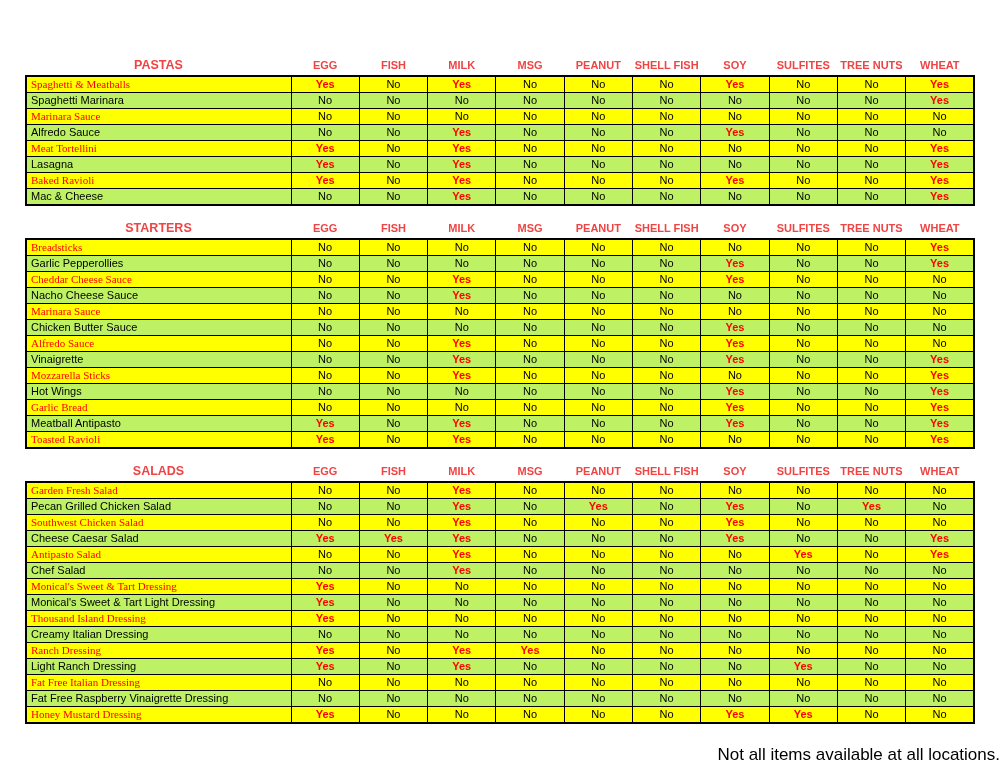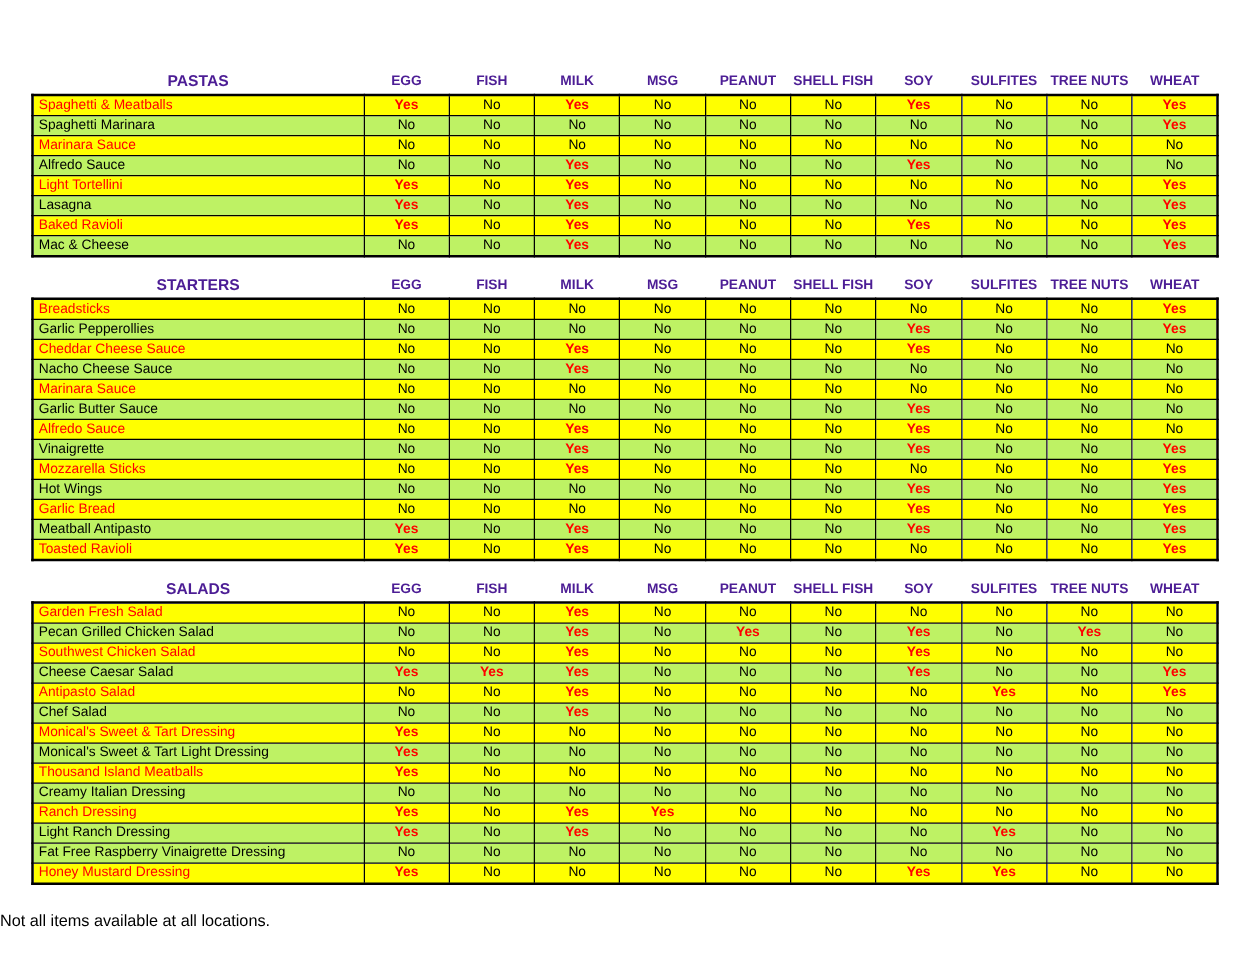--- a/index.html
+++ b/index.html
@@ -22,21 +22,21 @@
     border-collapse: collapse;
     table-layout: fixed;
     width: 948px;
     margin: 0 0 13px 25px;
   }
   table.allergen col.name-col   { width: 265px; }
   table.allergen col.val-col    { width: 68.3px; }
   table.allergen thead th {
     border: none;
     background: #ffffff;
-    color: #4c1d95;
+    color: #ef4444;
     font-size: 11px;
     font-weight: bold;
     text-align: center;
     padding: 2px 0 3px 0;
     white-space: nowrap;
   }
   table.allergen thead th.section-title {
     font-size: 12.5px;
   }
   table.allergen tbody {
@@ -52,33 +52,33 @@
     white-space: nowrap;
     overflow: hidden;
     color: #000000;
   }
   table.allergen tbody td.name-cell {
     text-align: left;
     font-weight: normal;
   }
   table.allergen tbody tr.row-yellow { background: #FFFF00; }
   table.allergen tbody tr.row-white  { background: #bef264; }
-  table.allergen tbody tr.row-yellow td.name-cell { color: #FF0000; }
+  table.allergen tbody tr.row-yellow td.name-cell { color: #FF0000; font-family: Liberation Serif, serif; }
   table.allergen tbody td.val-yes {
     color: #FF0000;
     font-weight: bold;
   }
   table.allergen tbody td.val-no {
     color: #000000;
     font-weight: normal;
   }
   .footer-note {
     margin-top: 21px;
-    text-align: left;
-    font-size: 13px;
+    text-align: right;
+    font-size: 17px;
     color: #000000;
   }
 </style>
 </head>
 <body>
 
 <div class="page">
   <div class="tables-wrap">
       <table class="allergen">
         <colgroup>
@@ -156,21 +156,21 @@
             <td class="val-yes">Yes</td>
             <td class="val-no">No</td>
             <td class="val-no">No</td>
             <td class="val-no">No</td>
             <td class="val-yes">Yes</td>
             <td class="val-no">No</td>
             <td class="val-no">No</td>
             <td class="val-no">No</td>
           </tr>
           <tr class="row-yellow">
-            <td class="name-cell">Light Tortellini</td>
+            <td class="name-cell">Meat Tortellini</td>
             <td class="val-yes">Yes</td>
             <td class="val-no">No</td>
             <td class="val-yes">Yes</td>
             <td class="val-no">No</td>
             <td class="val-no">No</td>
             <td class="val-no">No</td>
             <td class="val-no">No</td>
             <td class="val-no">No</td>
             <td class="val-no">No</td>
             <td class="val-yes">Yes</td>
@@ -305,21 +305,21 @@
             <td class="val-no">No</td>
             <td class="val-no">No</td>
             <td class="val-no">No</td>
             <td class="val-no">No</td>
             <td class="val-no">No</td>
             <td class="val-no">No</td>
             <td class="val-no">No</td>
             <td class="val-no">No</td>
           </tr>
           <tr class="row-white">
-            <td class="name-cell">Garlic Butter Sauce</td>
+            <td class="name-cell">Chicken Butter Sauce</td>
             <td class="val-no">No</td>
             <td class="val-no">No</td>
             <td class="val-no">No</td>
             <td class="val-no">No</td>
             <td class="val-no">No</td>
             <td class="val-no">No</td>
             <td class="val-yes">Yes</td>
             <td class="val-no">No</td>
             <td class="val-no">No</td>
             <td class="val-no">No</td>
@@ -545,21 +545,21 @@
             <td class="val-no">No</td>
             <td class="val-no">No</td>
             <td class="val-no">No</td>
             <td class="val-no">No</td>
             <td class="val-no">No</td>
             <td class="val-no">No</td>
             <td class="val-no">No</td>
             <td class="val-no">No</td>
           </tr>
           <tr class="row-yellow">
-            <td class="name-cell">Thousand Island Meatballs</td>
+            <td class="name-cell">Thousand Island Dressing</td>
             <td class="val-yes">Yes</td>
             <td class="val-no">No</td>
             <td class="val-no">No</td>
             <td class="val-no">No</td>
             <td class="val-no">No</td>
             <td class="val-no">No</td>
             <td class="val-no">No</td>
             <td class="val-no">No</td>
             <td class="val-no">No</td>
             <td class="val-no">No</td>
@@ -593,20 +593,33 @@
           <tr class="row-white">
             <td class="name-cell">Light Ranch Dressing</td>
             <td class="val-yes">Yes</td>
             <td class="val-no">No</td>
             <td class="val-yes">Yes</td>
             <td class="val-no">No</td>
             <td class="val-no">No</td>
             <td class="val-no">No</td>
             <td class="val-no">No</td>
             <td class="val-yes">Yes</td>
+            <td class="val-no">No</td>
+            <td class="val-no">No</td>
+          </tr>
+          <tr class="row-yellow">
+            <td class="name-cell">Fat Free Italian Dressing</td>
+            <td class="val-no">No</td>
+            <td class="val-no">No</td>
+            <td class="val-no">No</td>
+            <td class="val-no">No</td>
+            <td class="val-no">No</td>
+            <td class="val-no">No</td>
+            <td class="val-no">No</td>
+            <td class="val-no">No</td>
             <td class="val-no">No</td>
             <td class="val-no">No</td>
           </tr>
           <tr class="row-white">
             <td class="name-cell">Fat Free Raspberry Vinaigrette Dressing</td>
             <td class="val-no">No</td>
             <td class="val-no">No</td>
             <td class="val-no">No</td>
             <td class="val-no">No</td>
             <td class="val-no">No</td>

